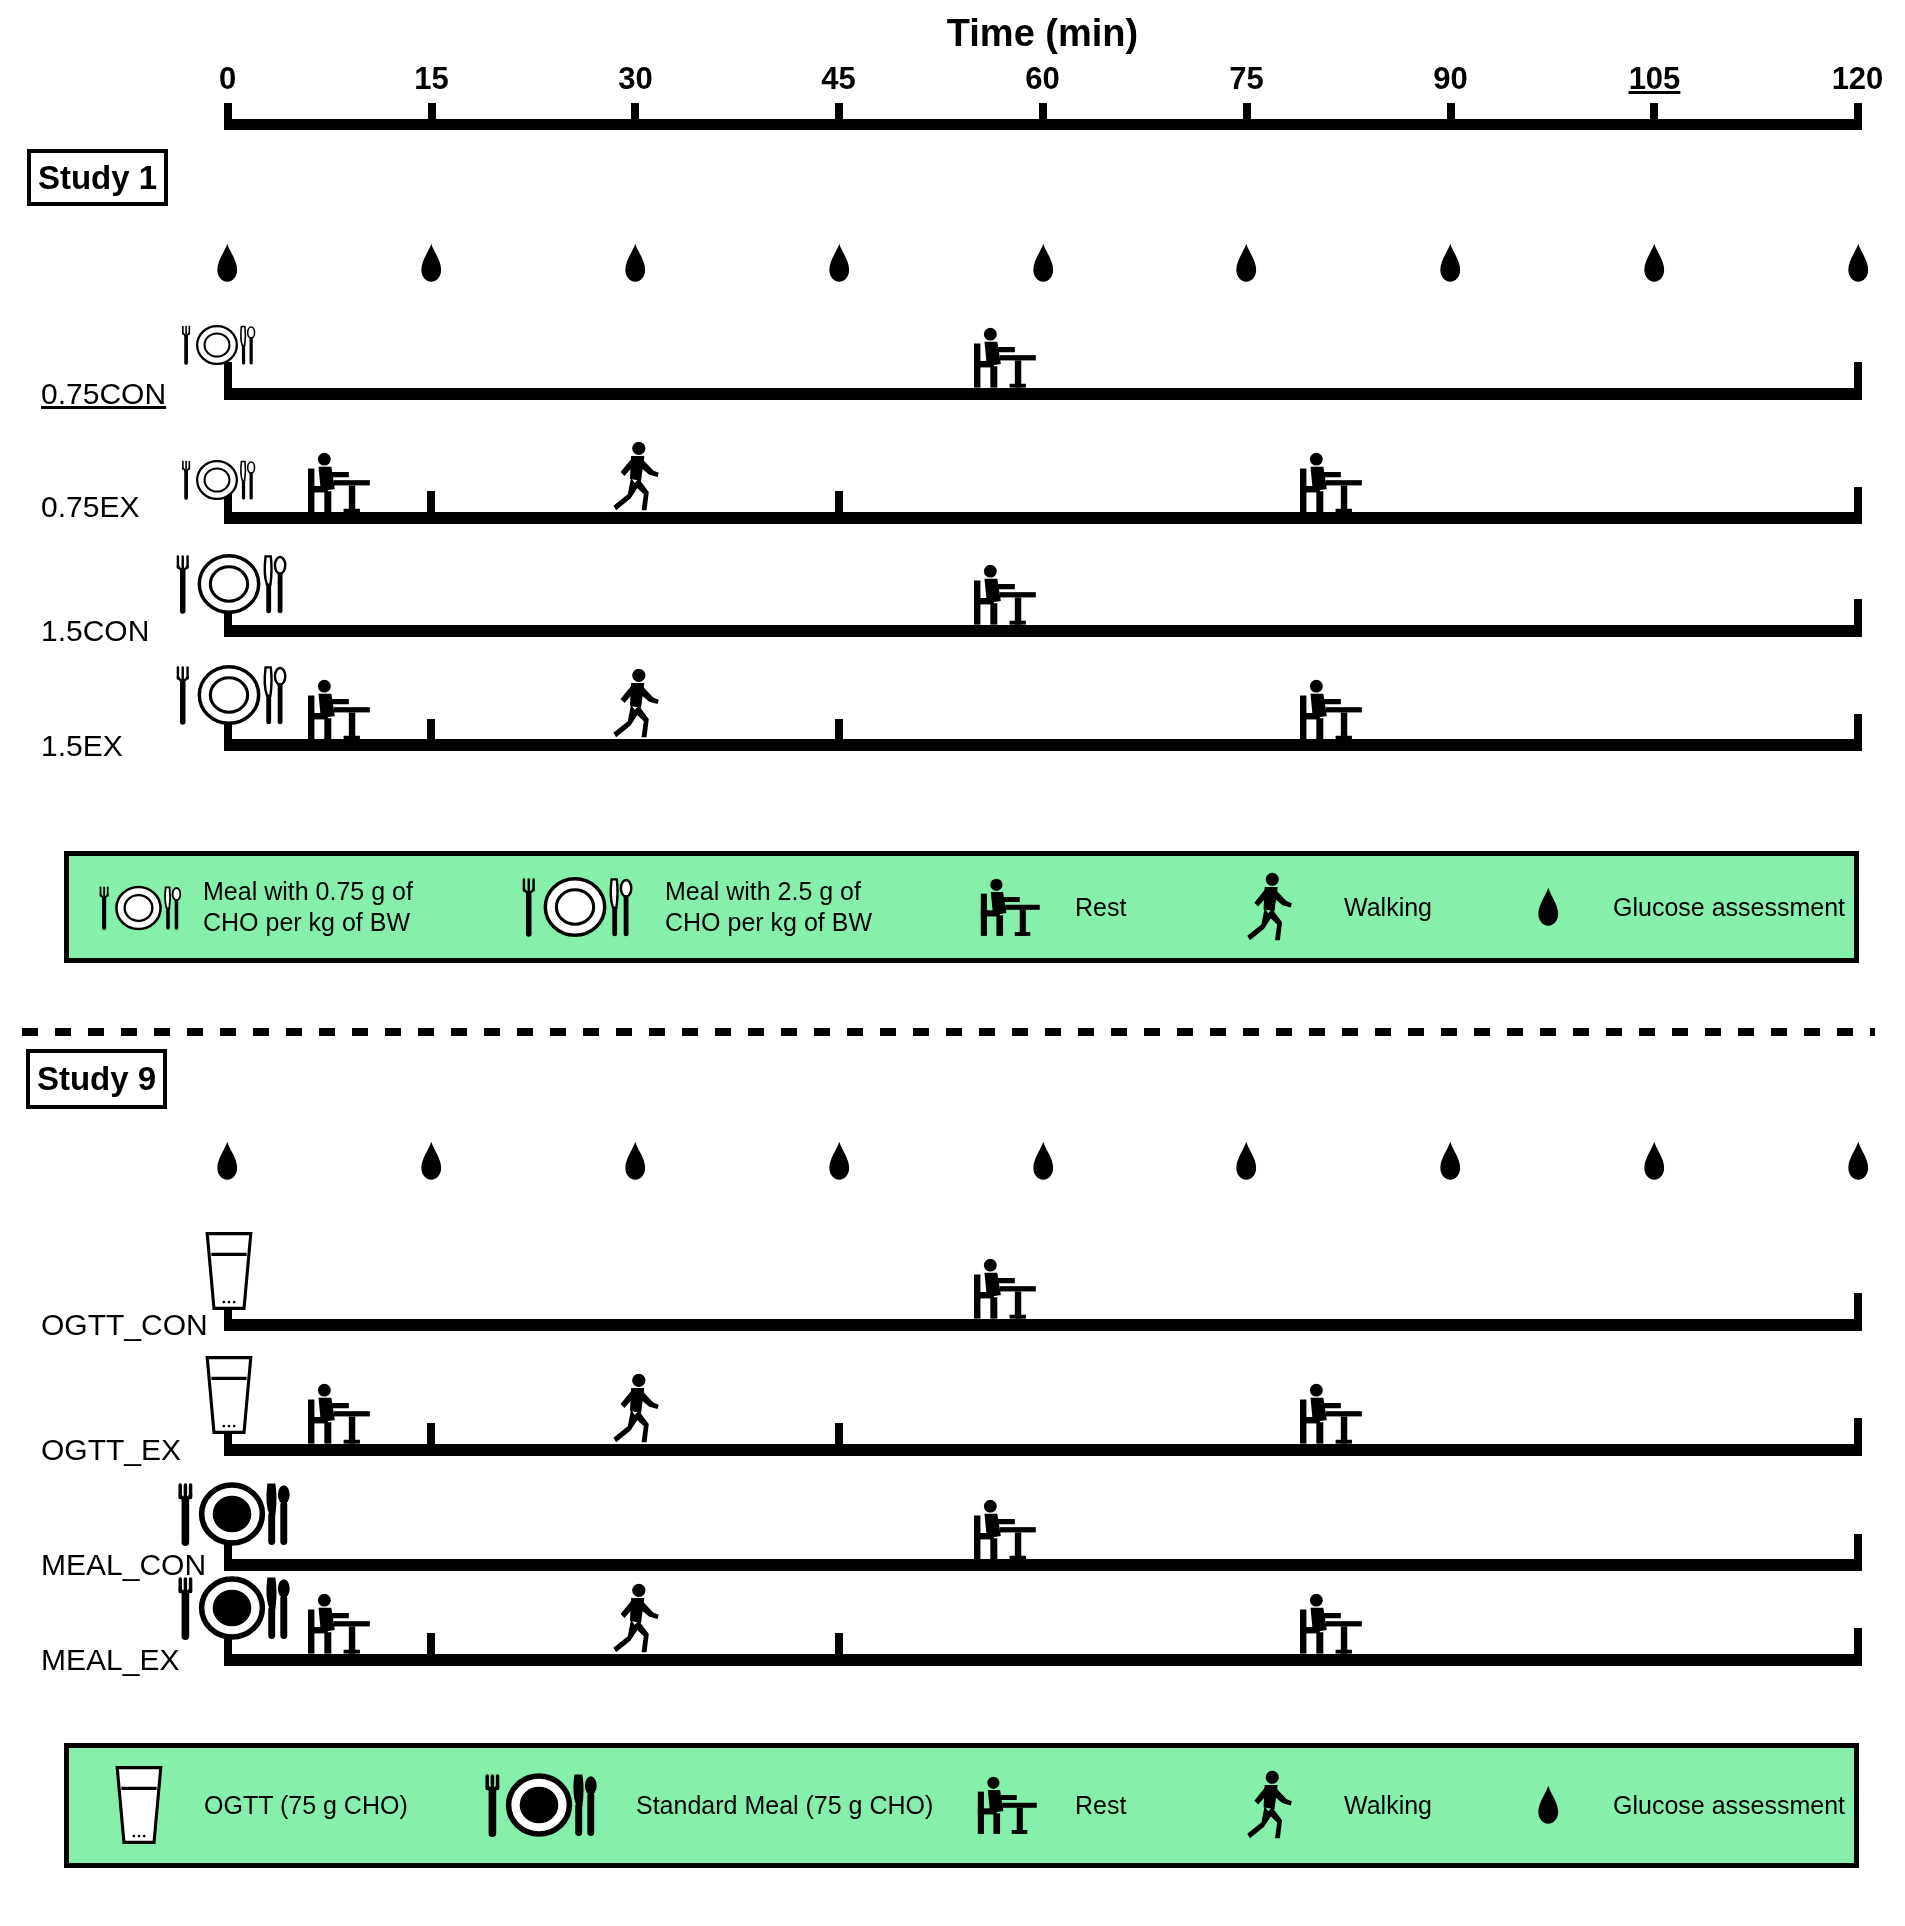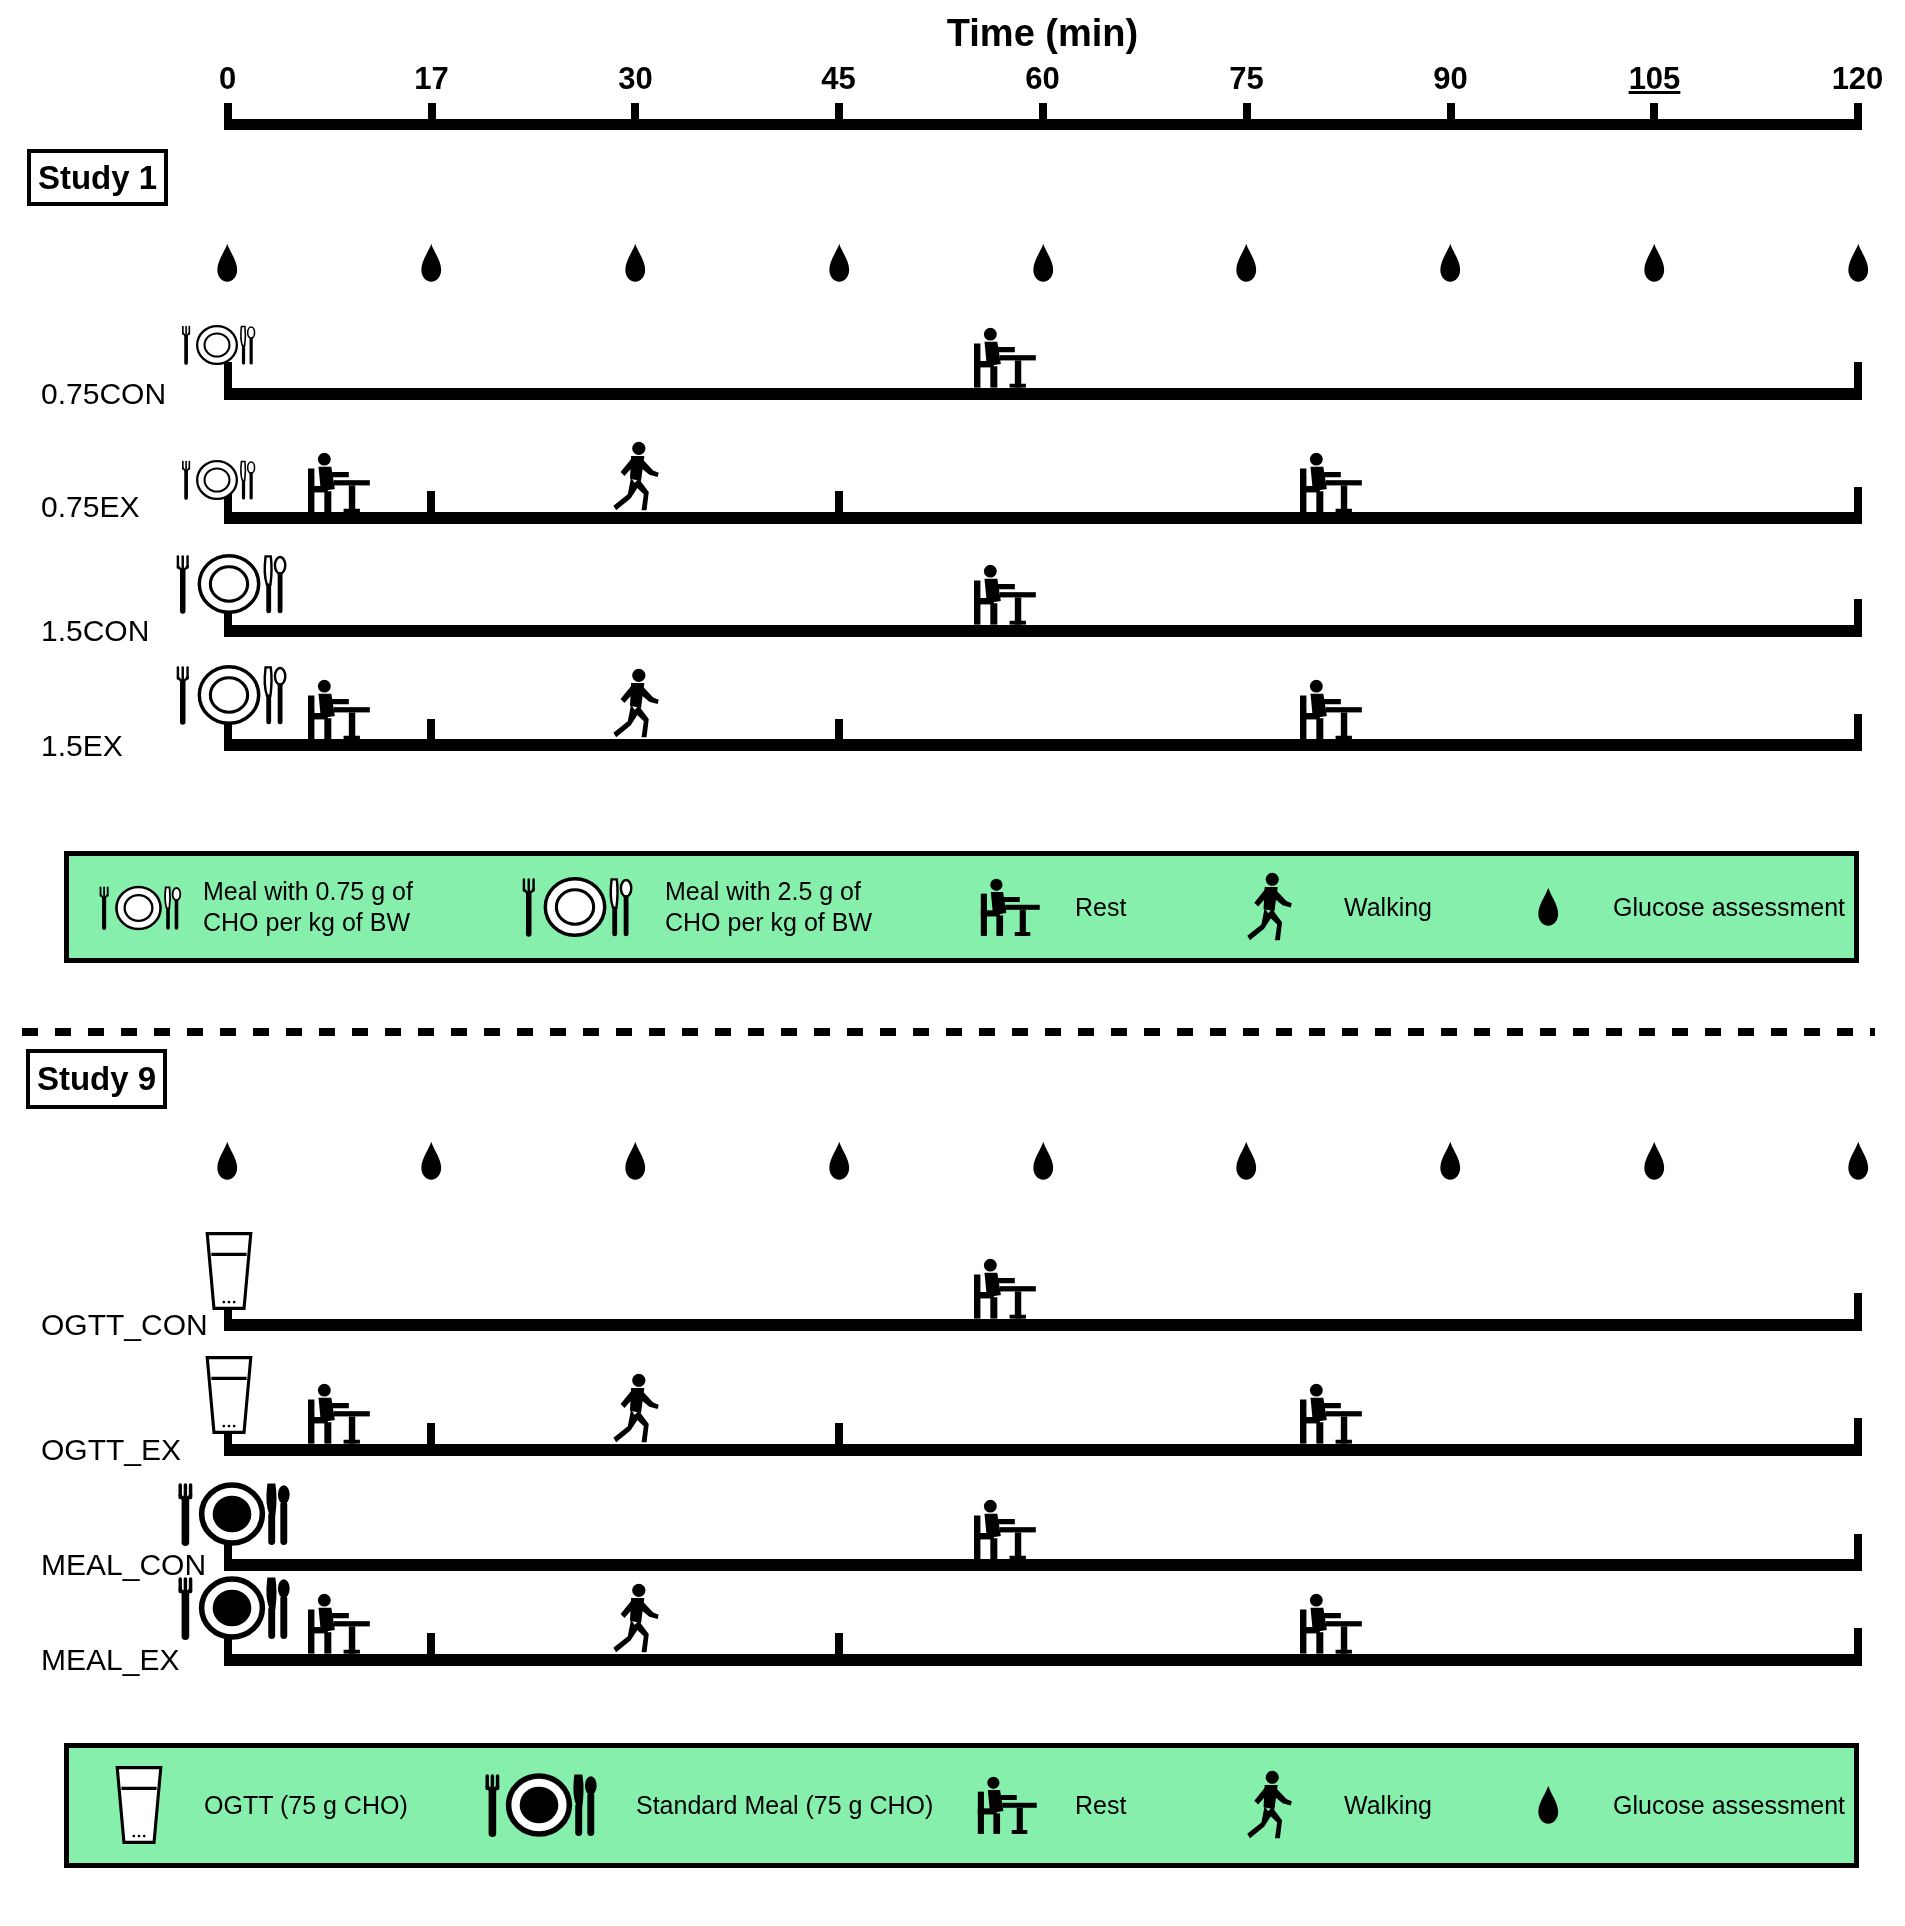--- a/index.html
+++ b/index.html
@@ -122,21 +122,21 @@
       </symbol>
     </defs>
   </svg>
 
   <div id="axis-title">Time (min)</div>
   <div id="axis">
       <div class="bar" style="left: 224px; top: 119px; width: 1638px; height: 10.5px;"></div>
       <div class="atick" style="left: 224px; top: 103px;"></div>
       <div class="atick-label" style="left: 181px; top: 61px;">0</div>
       <div class="atick" style="left: 428px; top: 103px;"></div>
-      <div class="atick-label" style="left: 385px; top: 61px;">17</div>
+      <div class="atick-label" style="left: 385px; top: 61px;">15</div>
       <div class="atick" style="left: 631px; top: 103px;"></div>
       <div class="atick-label" style="left: 589px; top: 61px; text-align: center;">30</div>
       <div class="atick" style="left: 835px; top: 103px;"></div>
       <div class="atick-label" style="left: 792px; top: 61px;">45</div>
       <div class="atick" style="left: 1039px; top: 103px;"></div>
       <div class="atick-label" style="left: 996px; top: 61px;">60</div>
       <div class="atick" style="left: 1243px; top: 103px;"></div>
       <div class="atick-label" style="left: 1200px; top: 61px;">75</div>
       <div class="atick" style="left: 1447px; top: 103px;"></div>
       <div class="atick-label" style="left: 1404px; top: 61px;">90</div>
@@ -209,21 +209,21 @@
       </svg>
       <svg class="icon" width="24.5" height="40" style="left: 1846px; top: 1141px;" viewBox="0 0 42 68">
         <use href="#i-droplet"></use>
       </svg>
     </div>
   <div id="rows-1">
       <div>
         <div class="bar" style="left: 224px; top: 388px; width: 1638px; height: 11.6px;"></div>
         <div class="btick" style="left: 224px; top: 362px; height: 26px;"></div>
         <div class="btick" style="left: 1854px; top: 362px; height: 26px;"></div>
-        <div class="row-label" style="top: 375px;">0.75CON</div>
+        <div class="row-label" style="top: 375px; text-decoration: underline;">0.75CON</div>
         <svg class="icon" width="78" height="48" style="left: 178px; top: 321px;" viewBox="0 0 134 83">
           <use href="#i-meal-o"></use>
         </svg>
         <svg class="icon" width="70" height="61" style="left: 967px; top: 327px;" viewBox="0 0 120 104">
           <use href="#i-rest"></use>
         </svg>
       </div>
       <div>
         <div class="bar" style="left: 224px; top: 512px; width: 1638px; height: 11.6px;"></div>
         <div class="btick" style="left: 224px; top: 487px; height: 26px;"></div>

